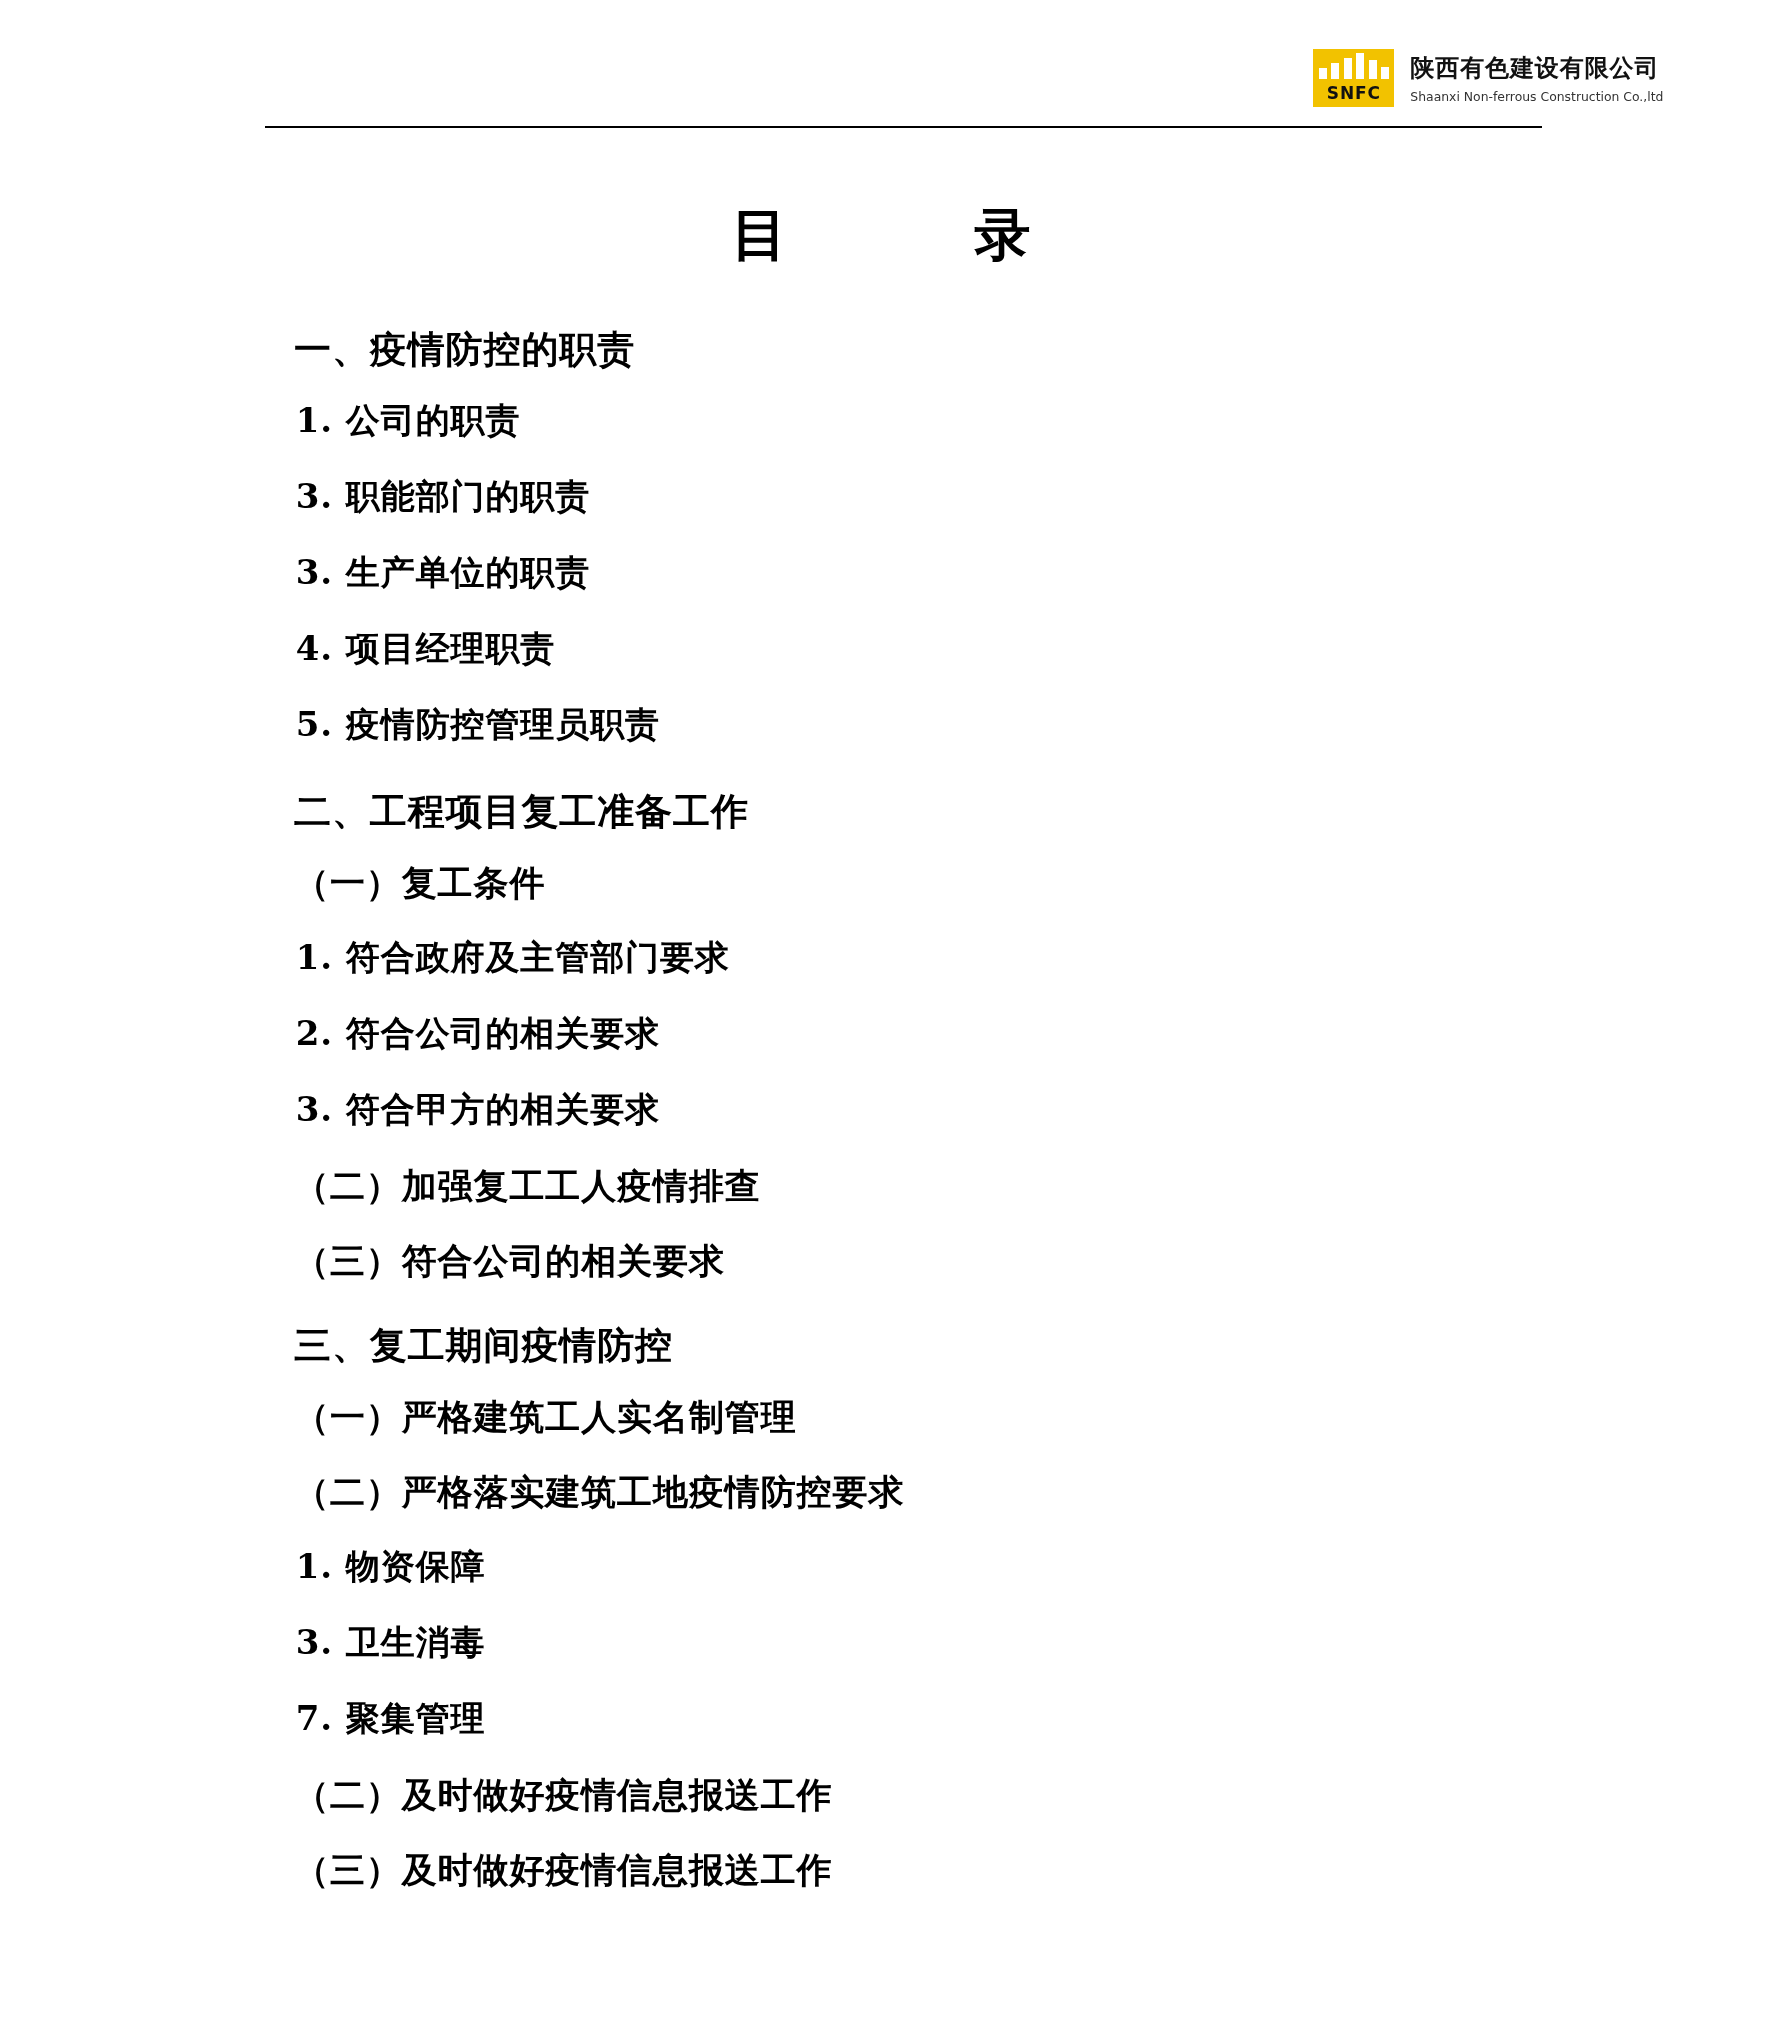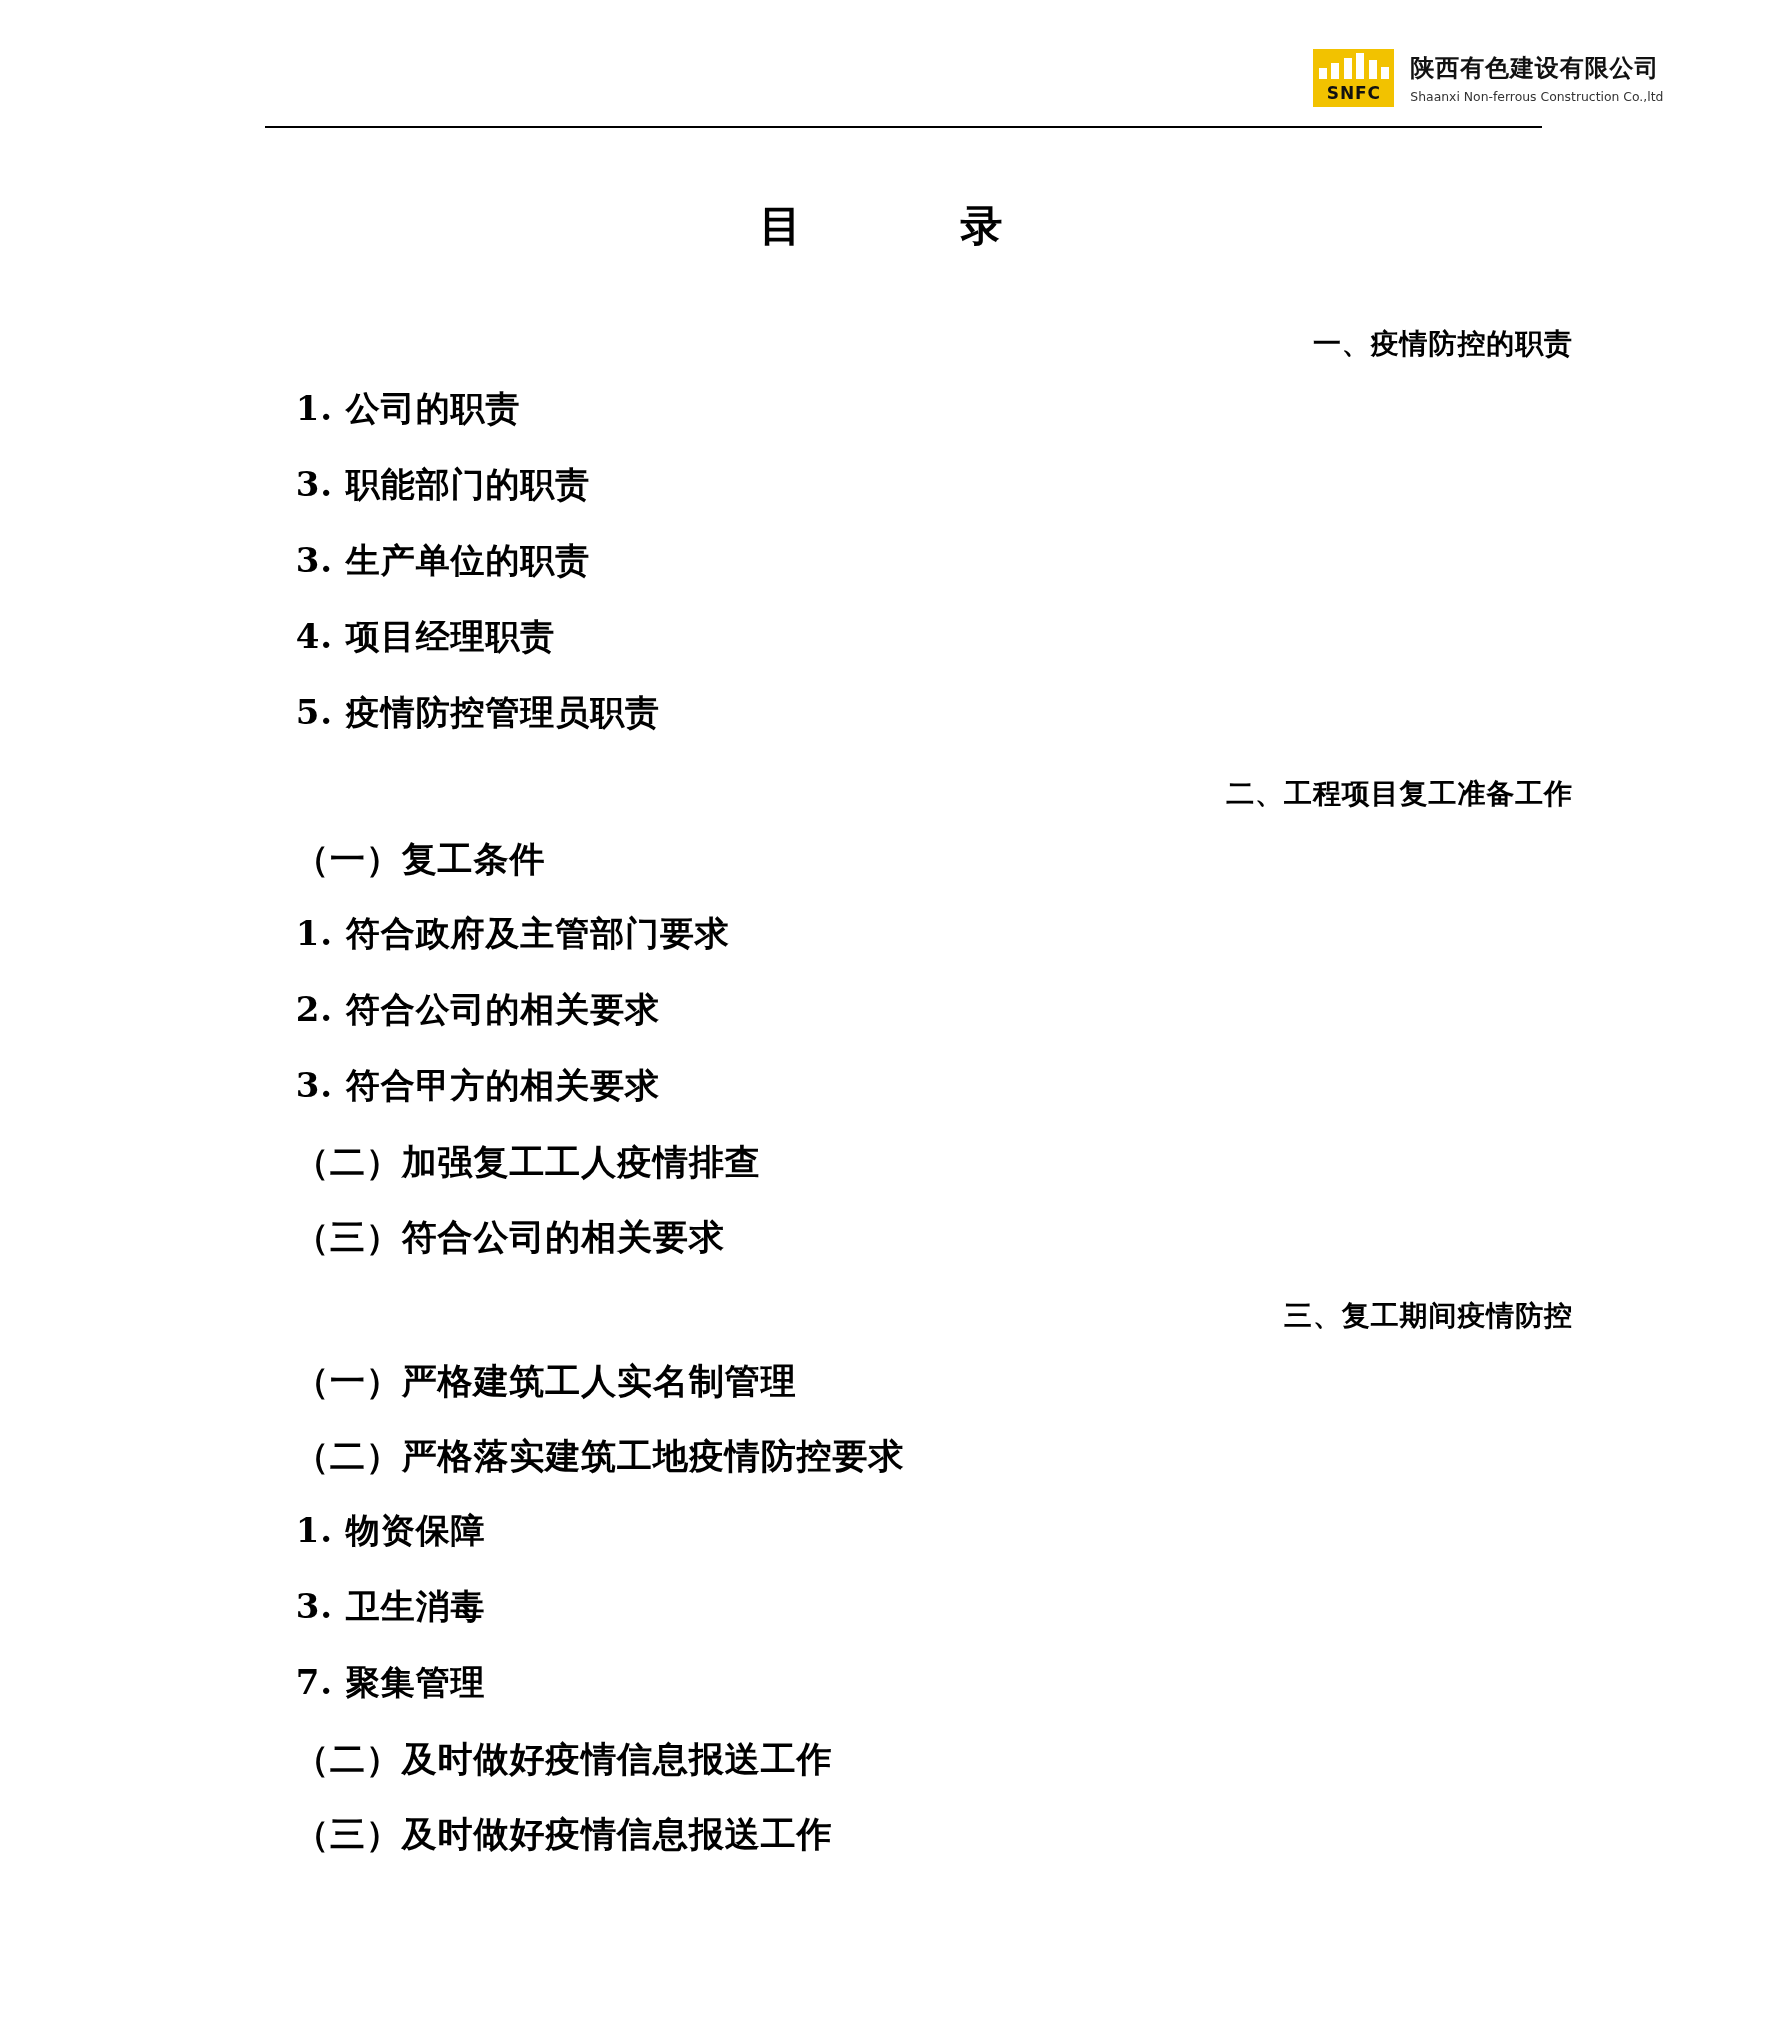--- a/index.html
+++ b/index.html
@@ -111,45 +111,44 @@
   }
 
   
   .doc-title {
     position: absolute;
     top: 198px;
     left: 0;
     width: 1787px;
     text-align: center;
     font-family: "DejaVu Serif", "Liberation Serif", serif;
-    font-size: 42px;
+    font-size: 56px;
     font-weight: bold;
     letter-spacing: 25px;
     color: #000000;
   }
 
   
   .toc {
     position: absolute;
     top: 316px;
     left: 294px;
     width: 1279px;
   }
   .toc-entry {
     white-space: nowrap;
     color: #000000;
     font-family: "DejaVu Serif", "Liberation Serif", serif;
     font-weight: bold;
   }
   .lvl-h {
-    font-size: 28px;
+    font-size: 37px;
     letter-spacing: 0.9px;
     margin: 0 0 23px 0;
     padding-top: 8.8px;
-    text-align: right;
   }
   .lvl-p {
     font-size: 35px;
     letter-spacing: 0.9px;
     margin: 0 0 28px 0;
   }
   .lvl-n {
     font-size: 34px;
     letter-spacing: 0.9px;
     margin: 0 0 30px 1.8px;

